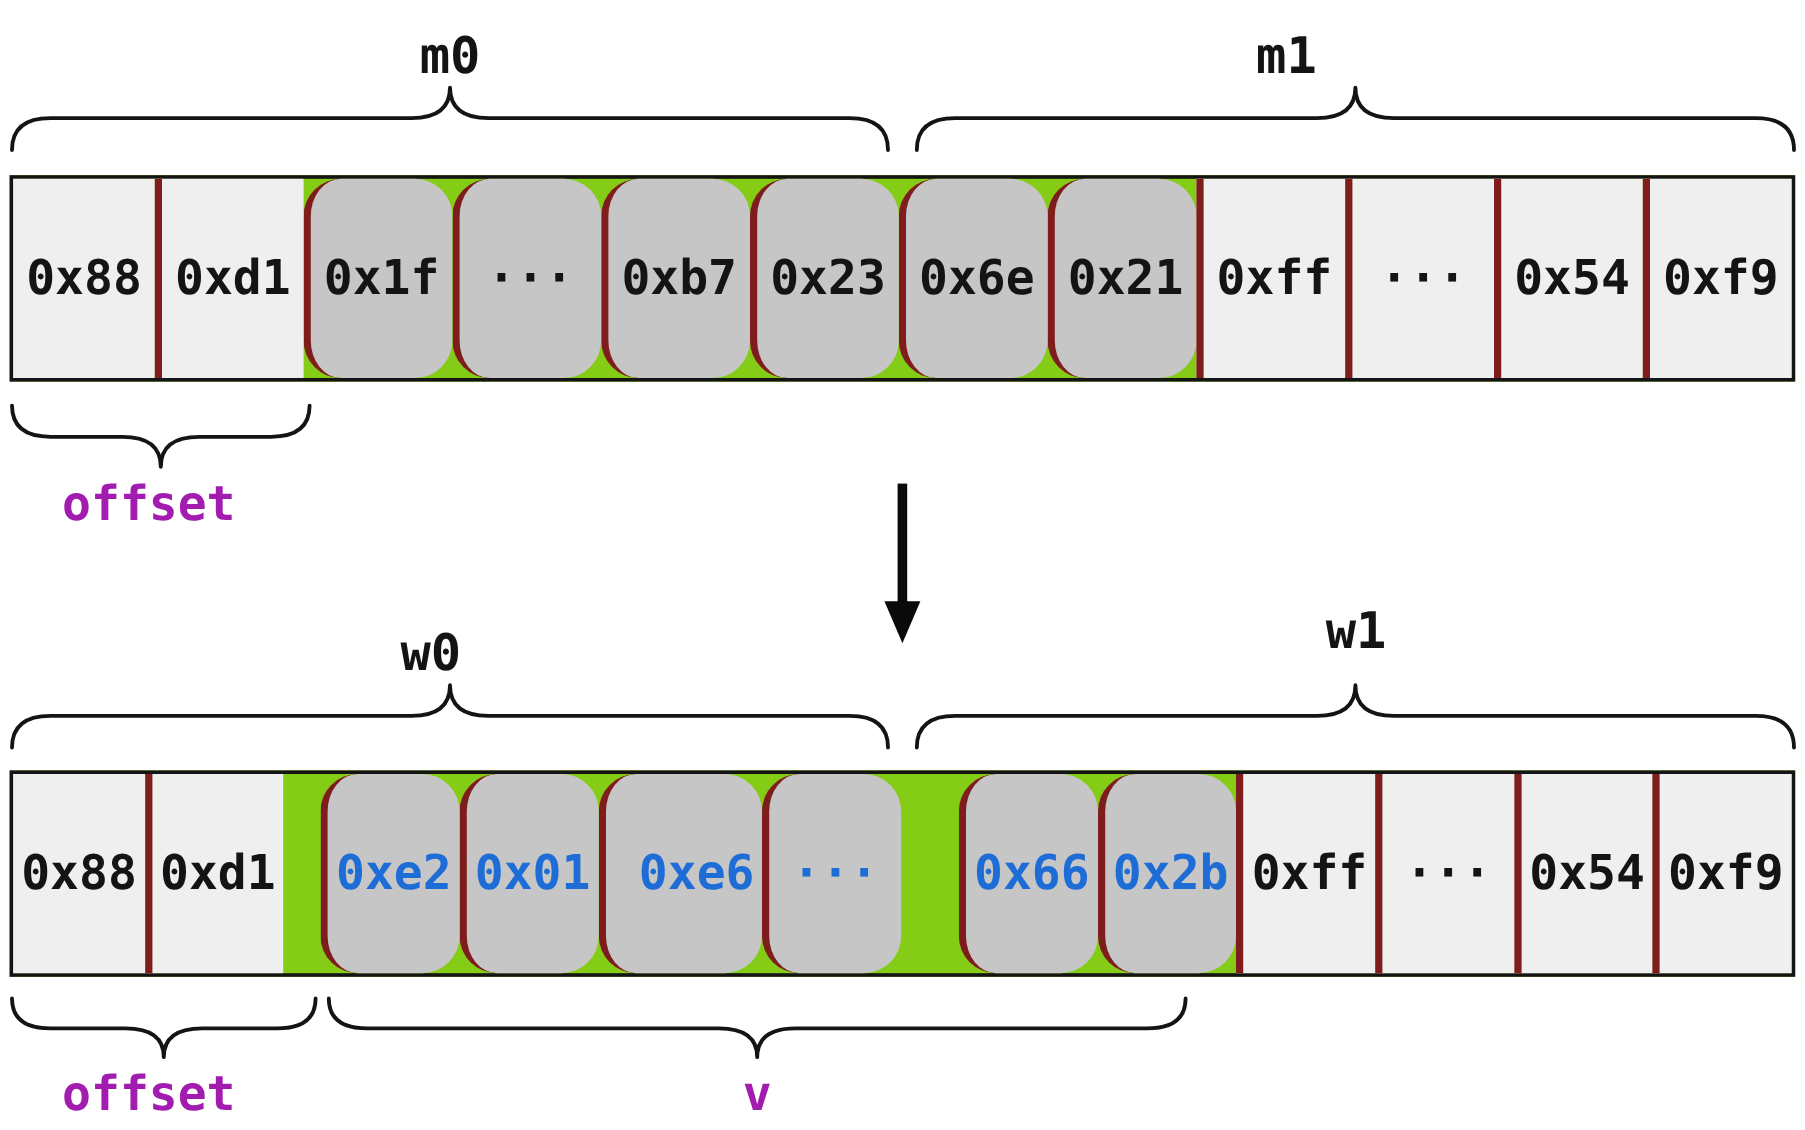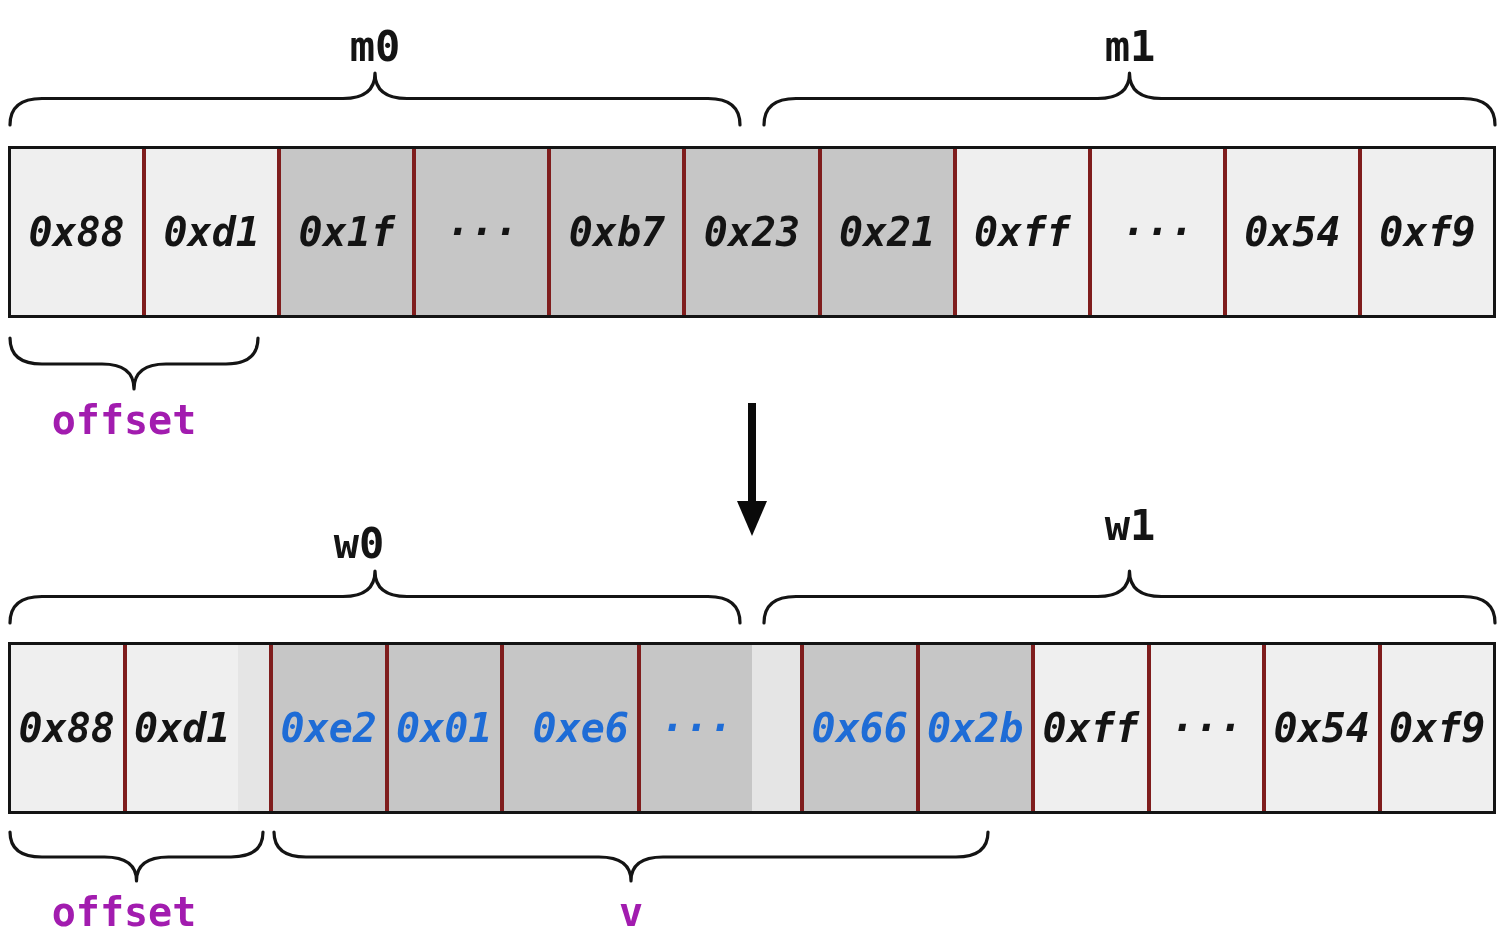--- a/index.html
+++ b/index.html
@@ -36,69 +36,69 @@
     line-height: 44px;
     color: #a21caf;
     white-space: nowrap;
   }
 
   .mem-row {
     position: absolute;
     display: flex;
     border: 3px solid #141414;
     box-sizing: border-box;
-    background: #e5e5e5;
-    font-style: italic;
+    background: #84cc16;
   }
   .cell {
     flex: 1 1 0;
     display: flex;
     align-items: center;
     justify-content: center;
     font-size: 40px;
     font-weight: bold;
     letter-spacing: 0px;
     box-sizing: border-box;
   }
-  .cell + .cell { border-left: 4px solid #7f1d1d; }
+  .cell + .cell { border-left: 6px solid #7f1d1d; }
   .cell.light { background: var(--cell-light, #efefef); }
-  .cell.dark  { background: var(--cell-dark,  #c6c6c6); }
+  .cell.dark  { background: var(--cell-dark,  #c6c6c6); border-radius: 31px; }
 
   svg.brace, svg.arrow { display: block; overflow: visible; }
   svg.brace path {
     fill: none;
     stroke: #141414;
     stroke-width: 3.2;
     stroke-linecap: round;
     stroke-linejoin: round;
   }
   svg.arrow .shaft { fill: #0a0a0a; }
 </style>
 </head>
 <body>
 
 <div class="canvas" style="--cell-light: #efefef; --cell-dark: #c6c6c6;">
 
   <div class="group-label" style="left:315px; top:24px;">m0</div>
-  <div class="group-label" style="left:1070px; top:24px;">m1</div>
+  <div class="group-label" style="left:1012px; top:24px;">m1</div>
 
   <svg class="brace abs" style="left:8px; top:72px;" width="734" height="53" viewBox="0 0 734 53">
       <path d="M 2 53 Q 2 26.5 34 26.5 L 335 26.5 Q 367 26.5 367 1 Q 367 26.5 399 26.5 L 700 26.5 Q 732 26.5 732 53"></path>
     </svg>
   <svg class="brace abs" style="left:762px; top:72px;" width="735" height="53" viewBox="0 0 735 53">
       <path d="M 2 53 Q 2 26.5 34 26.5 L 335.5 26.5 Q 367.5 26.5 367.5 1 Q 367.5 26.5 399.5 26.5 L 701 26.5 Q 733 26.5 733 53"></path>
     </svg>
 
   <div class="mem-row" id="top-cells" style="left:8px; top:146px; width:1488px; height:172px;">
       <div class="cell light" style="color: rgb(20, 20, 20);">0x88</div>
       <div class="cell light" style="color: rgb(20, 20, 20);">0xd1</div>
       <div class="cell dark" style="color: rgb(20, 20, 20);">0x1f</div>
       <div class="cell dark" style="color: rgb(20, 20, 20);">···</div>
       <div class="cell dark" style="color: rgb(20, 20, 20);">0xb7</div>
       <div class="cell dark" style="color: rgb(20, 20, 20);">0x23</div>
+      <div class="cell dark" style="color: rgb(20, 20, 20);">0x6e</div>
       <div class="cell dark" style="color: rgb(20, 20, 20);">0x21</div>
       <div class="cell light" style="color: rgb(20, 20, 20);">0xff</div>
       <div class="cell light" style="color: rgb(20, 20, 20);">···</div>
       <div class="cell light" style="color: rgb(20, 20, 20);">0x54</div>
       <div class="cell light" style="color: rgb(20, 20, 20);">0xf9</div>
     </div>
 
   <svg class="brace abs" style="left:8px; top:338px;" width="252" height="52" viewBox="0 0 252 52">
       <path d="M 2 0 Q 2 26 34 26 L 94 26 Q 126 26 126 51 Q 126 26 158 26 L 218 26 Q 250 26 250 0"></path>
     </svg>

